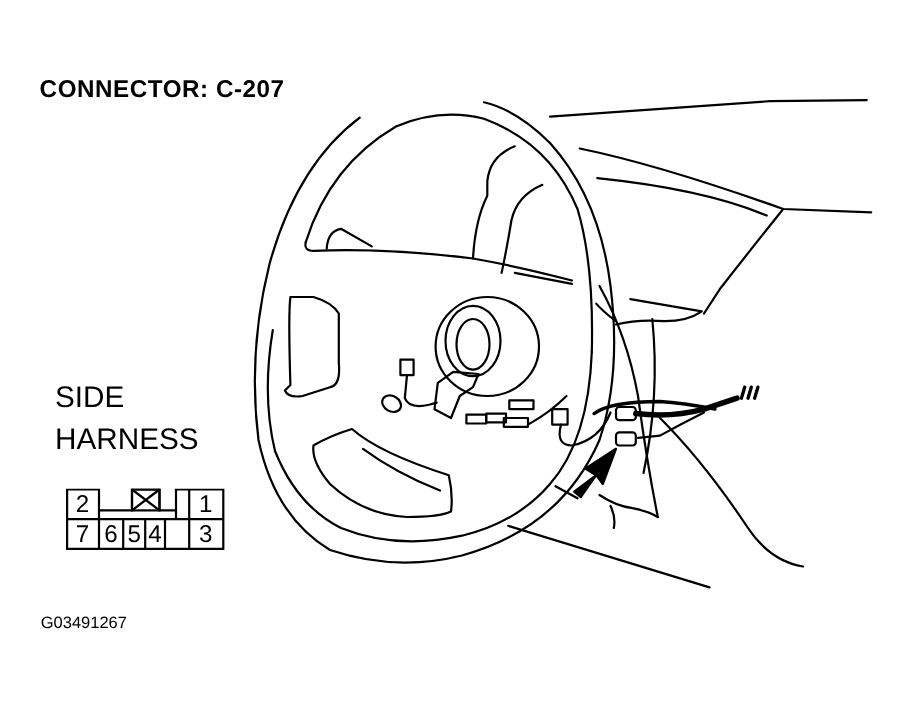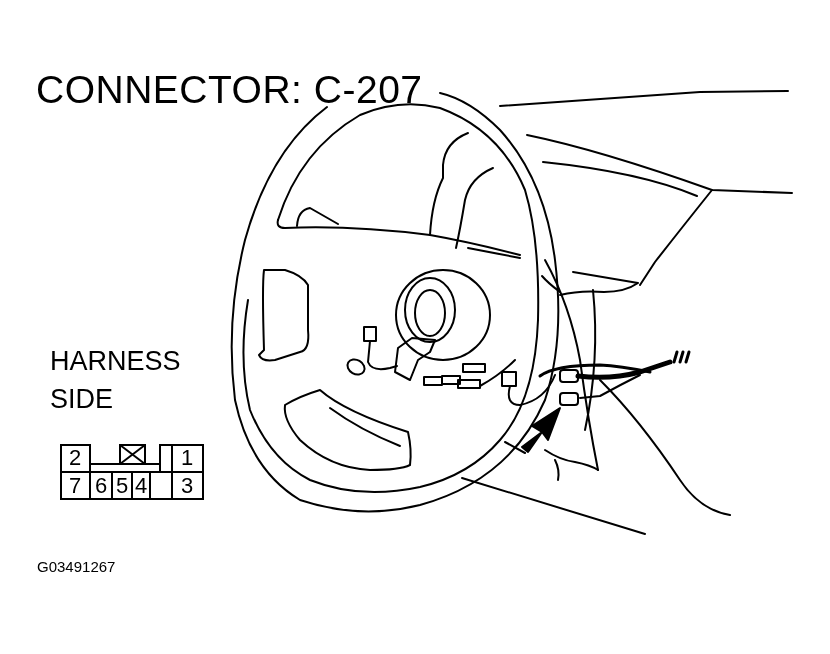--- a/index.html
+++ b/index.html
@@ -1,17 +1,17 @@
 <!DOCTYPE html>
 <html><head>
   <meta charset="utf-8">
   <style>
     html, body { margin: 0; padding: 0; background: #ffffff; }
     body { width: 830px; height: 654px; position: relative; overflow: hidden; font-family: "Liberation Sans", sans-serif; color: #000; }
-    .title { position: absolute; left: 36px; top: 70px; font-size: 39px; font-weight: normal; letter-spacing: 0.5px; white-space: nowrap; line-height: 1; }
+    .title { position: absolute; left: 36px; top: 70px; font-size: 22px; font-weight: bold; letter-spacing: 0.5px; white-space: nowrap; line-height: 1; }
     .harness-label { position: absolute; left: 50px; top: 342px; font-size: 27px; line-height: 38px; }
     .figure-id { position: absolute; left: 37px; top: 559px; font-size: 15px; line-height: 1; }
     .drawing { position: absolute; left: 0; top: 0; width: 830px; height: 654px; }
     .connector { position: absolute; left: 60px; top: 444px; width: 145px; height: 56px; }
     .pin { position: absolute; font-size: 22px; line-height: 1; text-align: center; width: 20px; }
   </style>
 </head>
 <body>
 
 <div class="title">CONNECTOR: C-207</div>
@@ -78,22 +78,22 @@
     <path d="M674 362 L677 352 M680 362 L683 352 M686 362 L689 352" stroke-width="3"></path>
   </g>
 
   <polygon points="522,447 542,432 532,426 560,408 548,440 542,432 528,452" fill="#000" stroke="#000"></polygon>
 
   <path d="M545 450 Q560 460 575 462 Q590 465 598 470"></path>
   <path d="M555 460 Q560 470 558 480"></path>
 </svg>
 
 <div class="harness-label">
+  <div>SIDE</div>
   <div>HARNESS</div>
-  <div>SIDE</div>
 </div>
 
 <div class="connector">
   <svg width="145" height="56" viewBox="0 0 145 56" xmlns="http://www.w3.org/2000/svg" fill="none" stroke="#000" stroke-width="2">
     <path d="M1 1 L30 1 L30 20 L60 20 L60 1 L85 1 L85 20 L100 20 L100 1 L143 1 L143 55 L1 55 Z"></path>
     <line x1="1" y1="28" x2="143" y2="28"></line>
     <line x1="30" y1="20" x2="30" y2="28"></line>
     <line x1="100" y1="20" x2="100" y2="28"></line>
     <line x1="112" y1="1" x2="112" y2="55"></line>
     <line x1="30" y1="28" x2="30" y2="55"></line>

